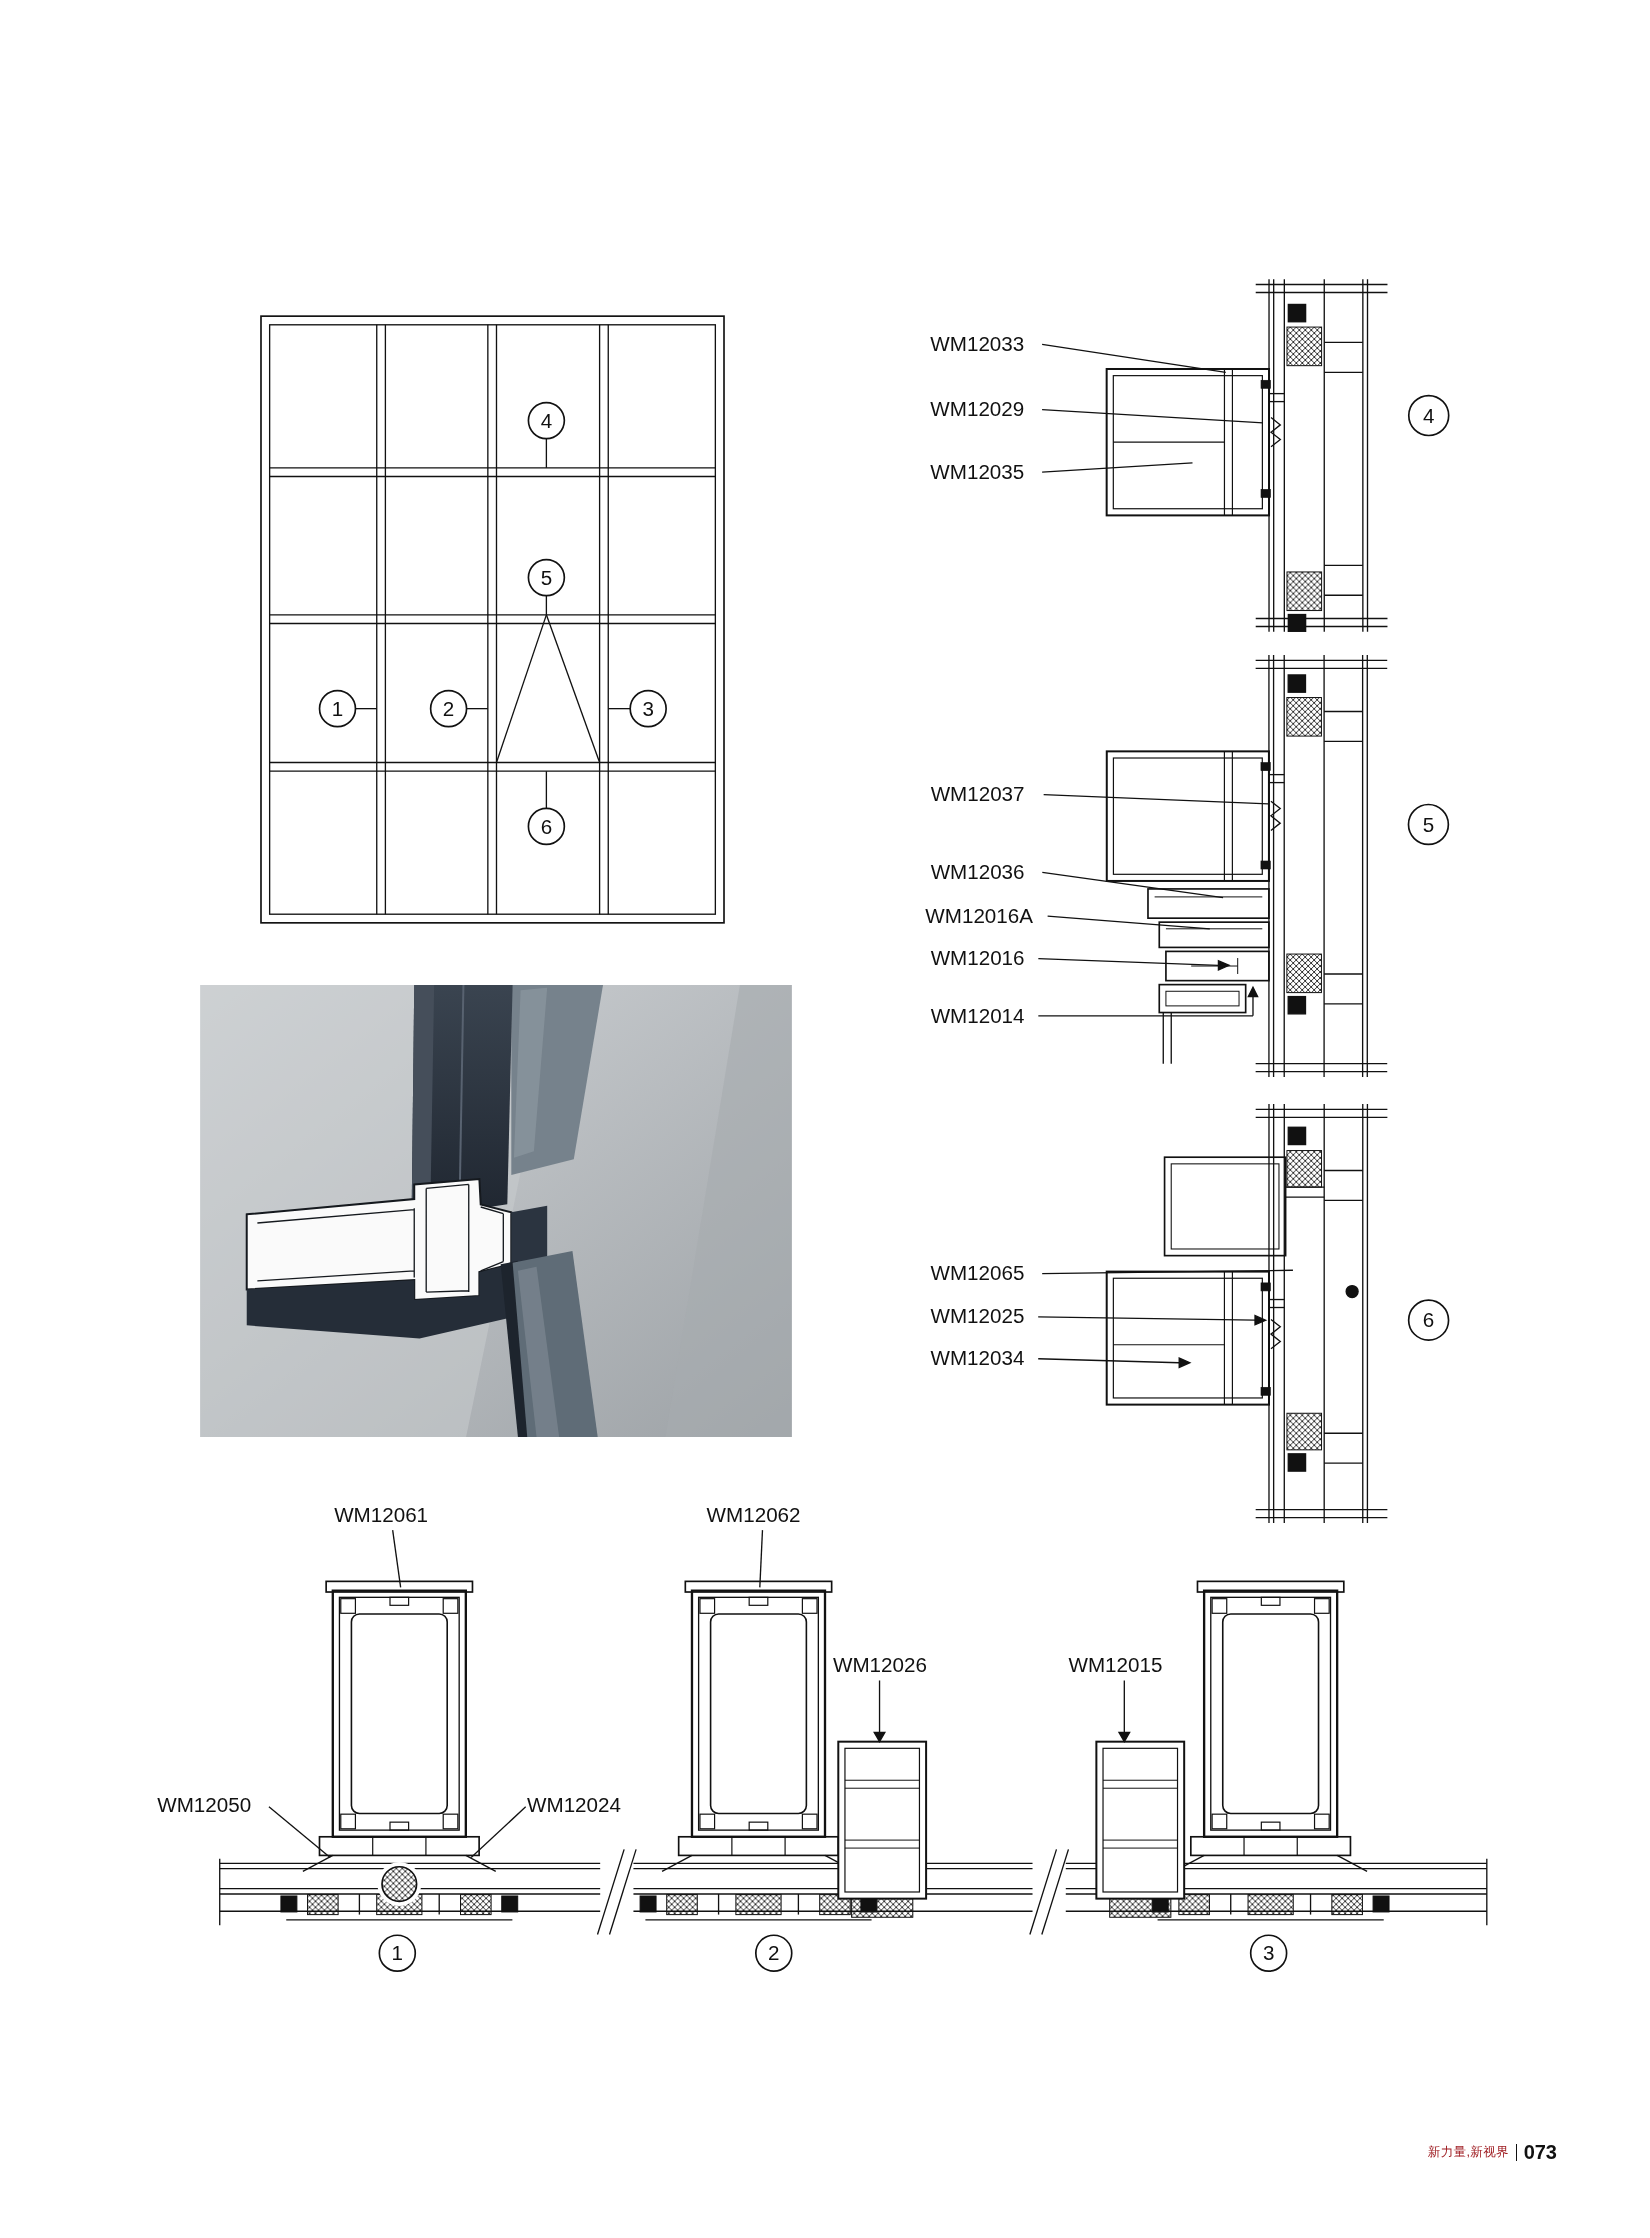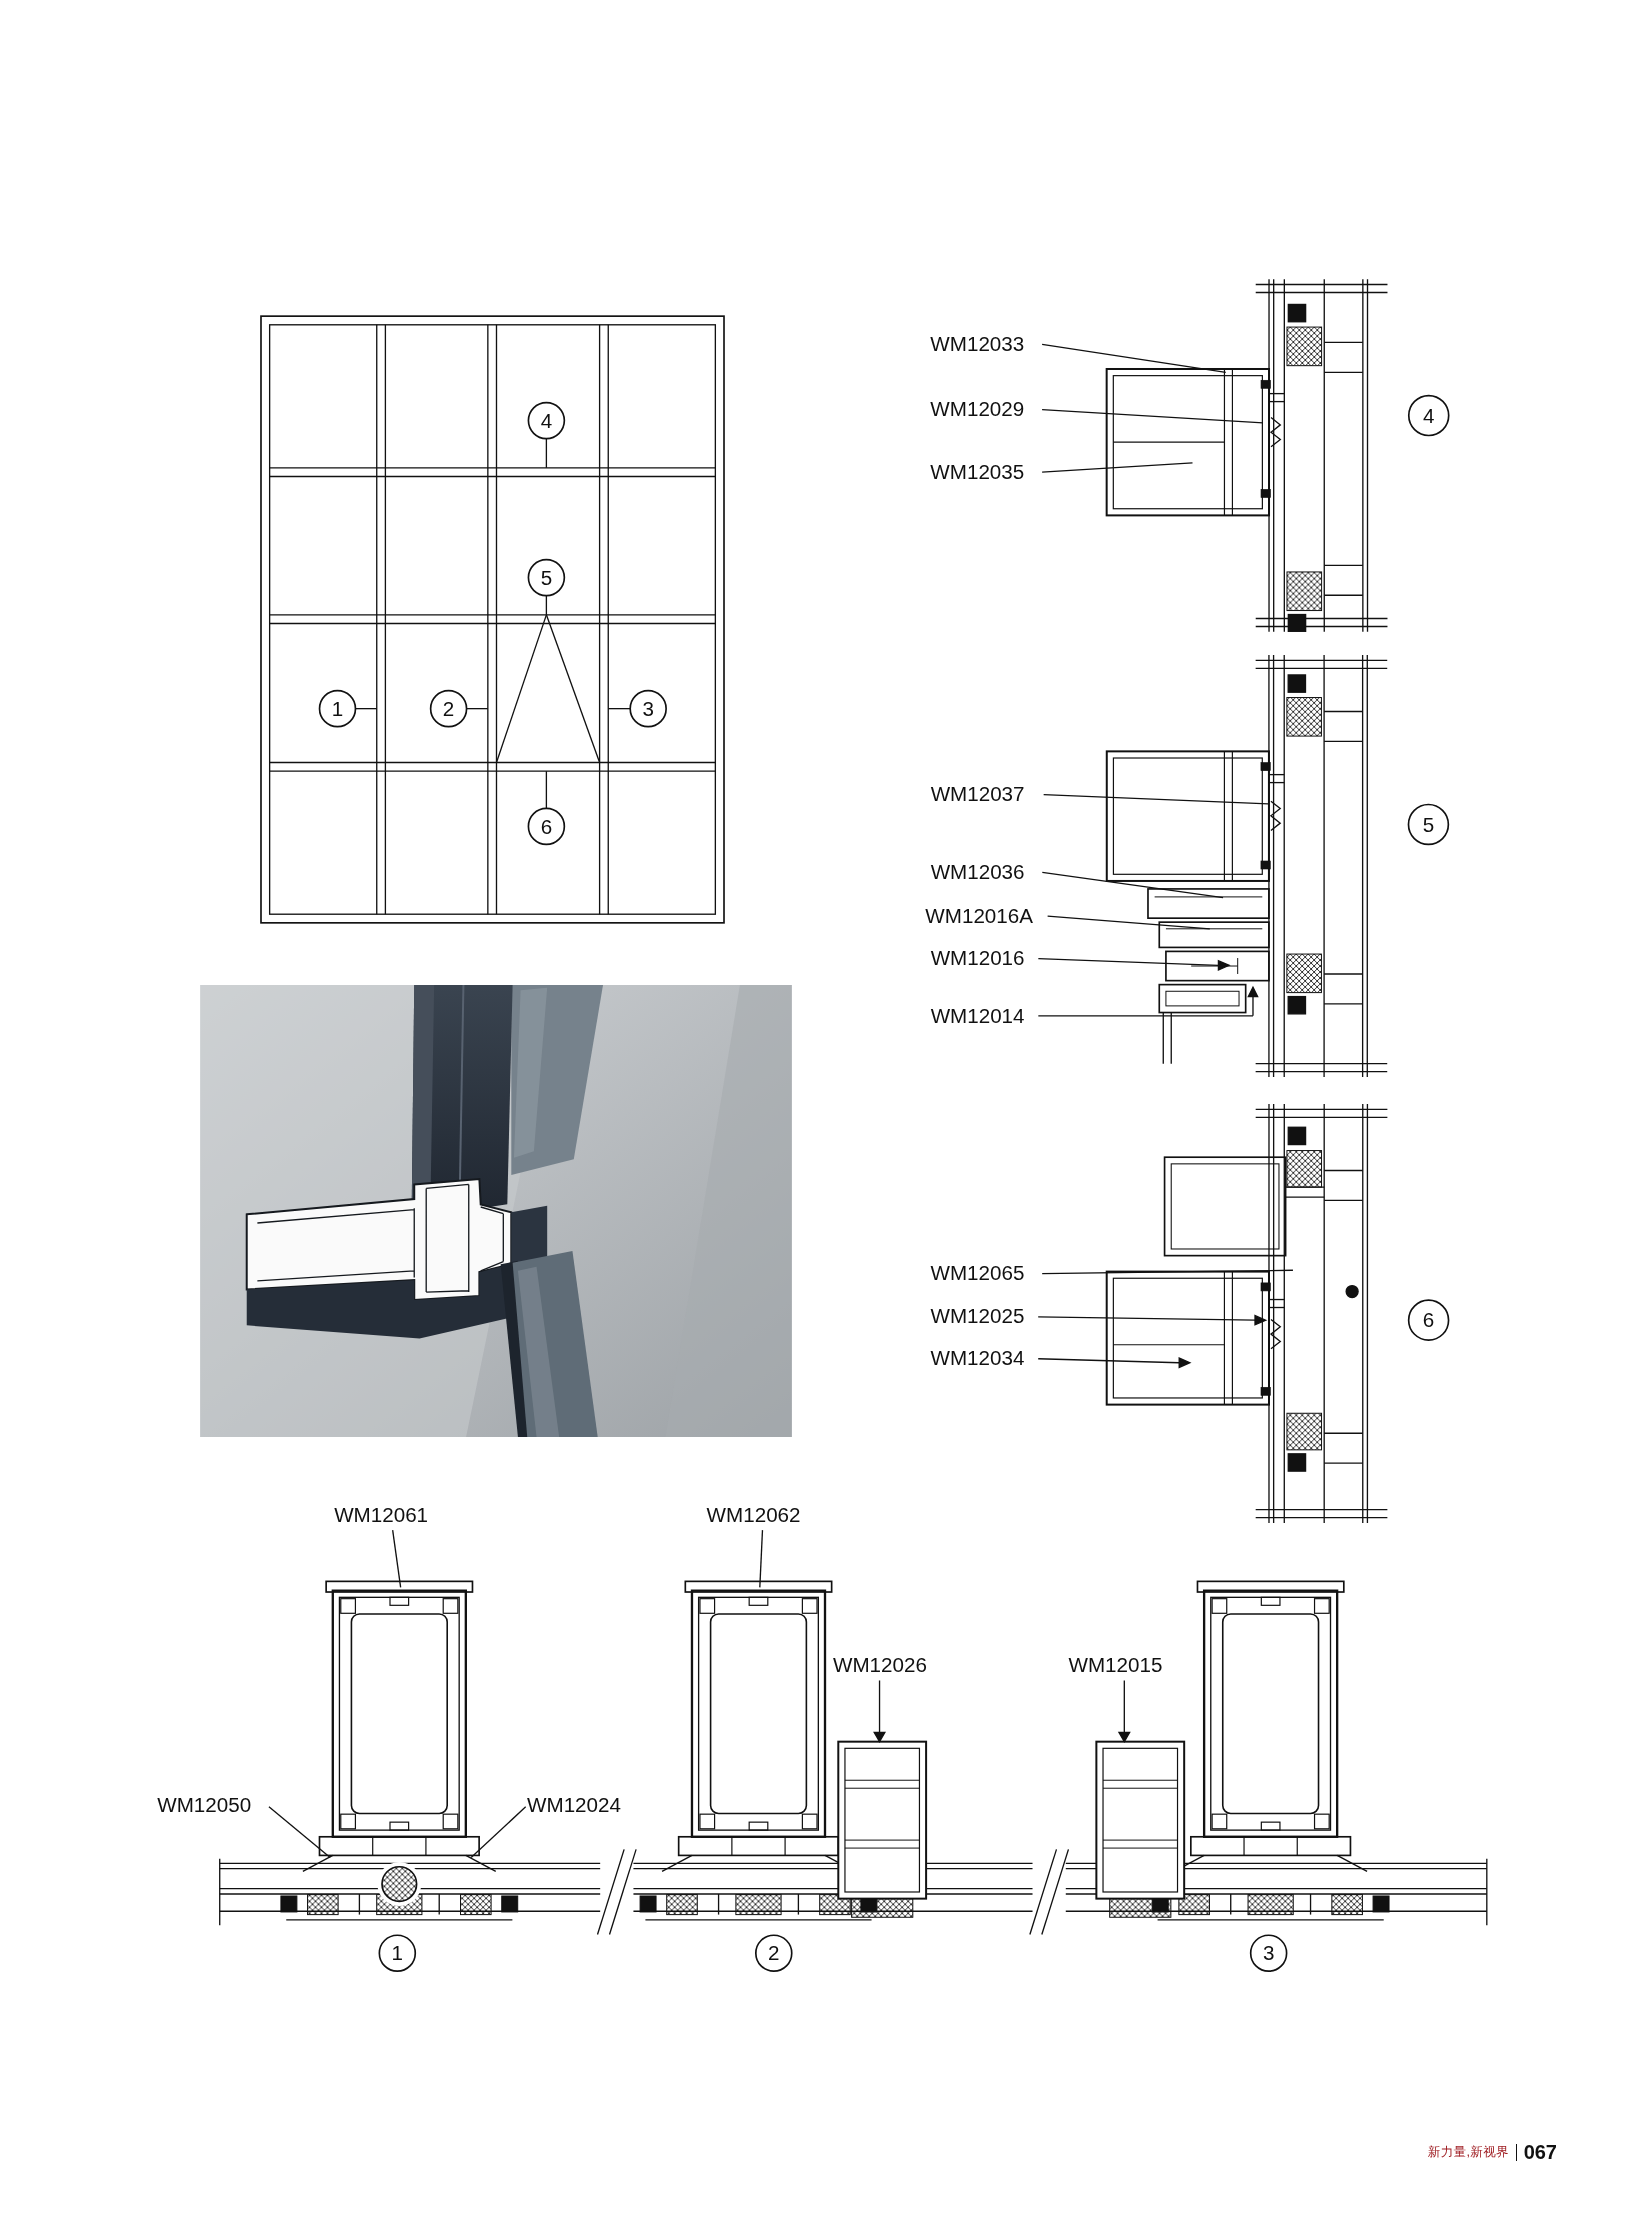--- a/index.html
+++ b/index.html
@@ -450,17 +450,17 @@
   </g>
   <g>
     <circle cx="1757" cy="690" r="27" fill="#fff" stroke="#111" stroke-width="2.5"></circle>
     <text class="mk" x="1757" y="701" text-anchor="middle">3</text>
   </g>
 </svg>
 
 <div id="footer" class="abs" style="left:1357px;top:2141px;width:200px">
   <span class="brand">新力量,新视界</span>
   <span class="bar"></span>
-  <span class="num">067</span>
+  <span class="num">073</span>
 </div>
 
 </div>
 
 
 </body></html>

